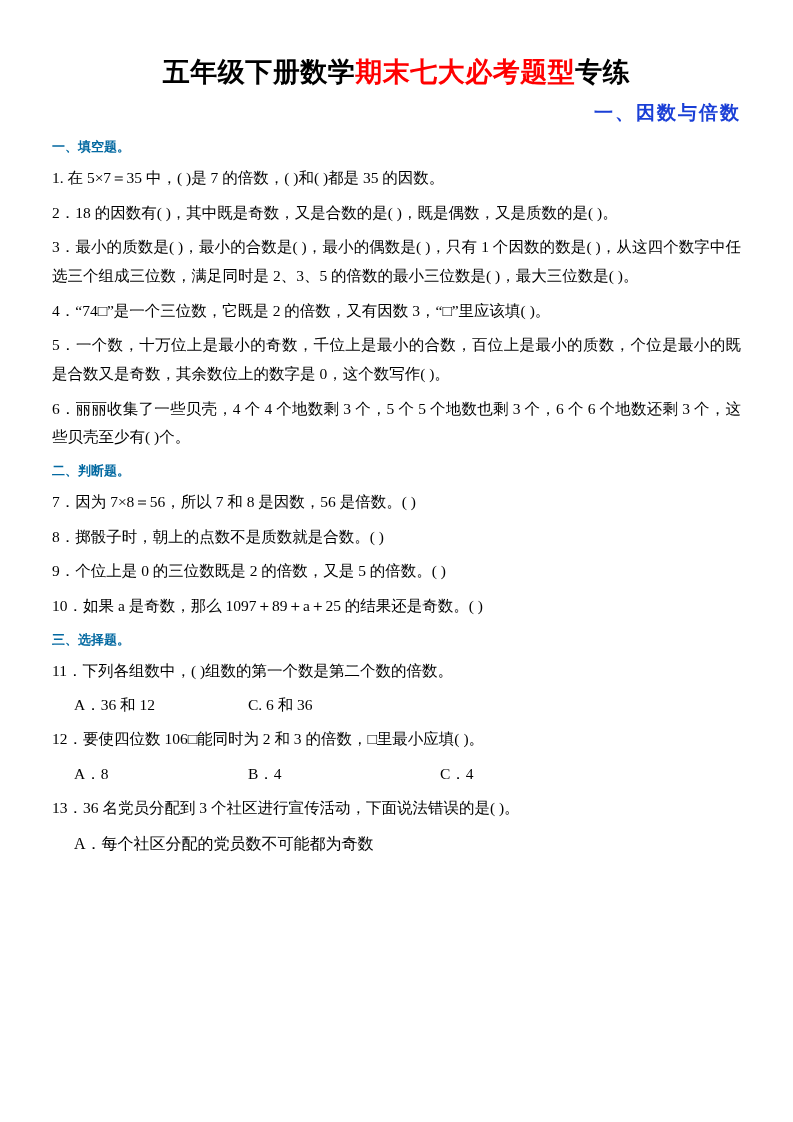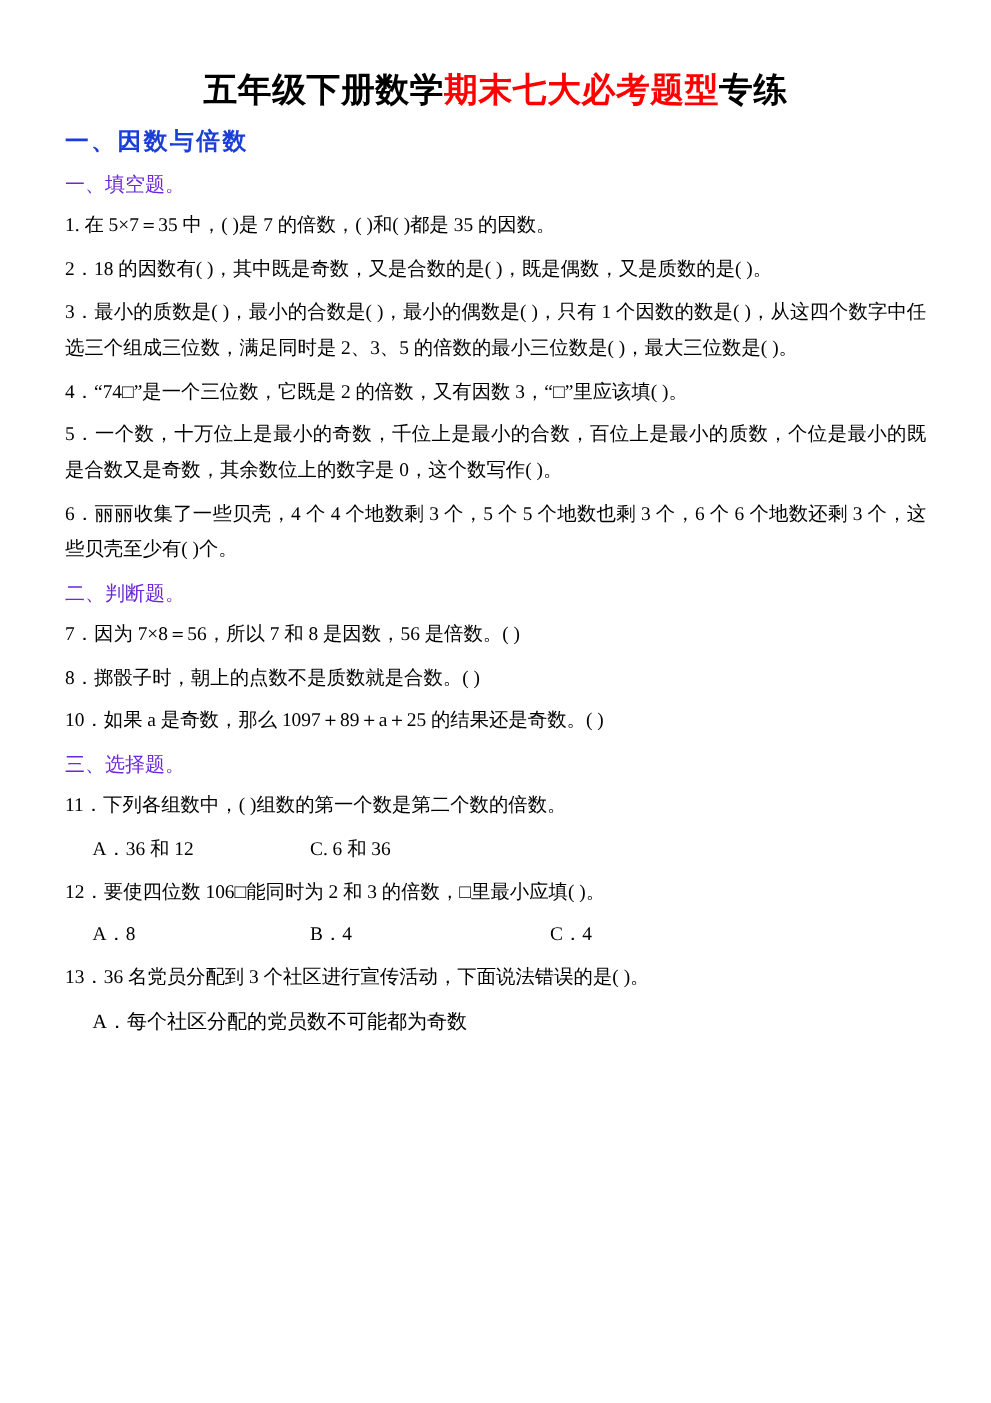--- a/index.html
+++ b/index.html
@@ -25,31 +25,31 @@
     text-align: center;
     font-size: 27px;
     font-weight: bold;
     letter-spacing: 0.5px;
     margin: 10px 0 2px 0;
     white-space: nowrap;
   }
   .main-title .seg-black { color: #000000; }
   .main-title .seg-red { color: #ff0000; }
   .sub-title {
-    text-align: left;
+    text-align: right;
     font-size: 19px;
     font-weight: bold;
     color: #1a3fd6;
     margin: 10px 0 12px 0;
     letter-spacing: 2px;
   }
   .section-head {
-    font-size: 16px;
-    font-weight: normal;
-    color: #6d28d9;
+    font-size: 13px;
+    font-weight: bold;
+    color: #0369a1;
     margin: 10px 0 8px 0;
   }
   .q {
     font-size: 15.5px;
     line-height: 1.85;
     margin: 6px 0 6px 0;
     text-align: justify;
   }
   .choices {
     font-size: 15.5px;
@@ -89,20 +89,21 @@
   <div class="q">2．18 的因数有(             )，其中既是奇数，又是合数的是(             )，既是偶数，又是质数的是(             )。</div>
   <div class="q">3．最小的质数是(              )，最小的合数是(              )，最小的偶数是(              )，只有 1 个因数的数是(              )，从这四个数字中任选三个组成三位数，满足同时是 2、3、5 的倍数的最小三位数是(              )，最大三位数是(            )。</div>
   <div class="q">4．“74□”是一个三位数，它既是 2 的倍数，又有因数 3，“□”里应该填(              )。</div>
   <div class="q">5．一个数，十万位上是最小的奇数，千位上是最小的合数，百位上是最小的质数，个位是最小的既是合数又是奇数，其余数位上的数字是 0，这个数写作(             )。</div>
   <div class="q">6．丽丽收集了一些贝壳，4 个 4 个地数剩 3 个，5 个 5 个地数也剩 3 个，6 个 6 个地数还剩 3 个，这些贝壳至少有(            )个。</div>
 
   <div class="section-head">二、判断题。</div>
 
   <div class="q">7．因为 7×8＝56，所以 7 和 8 是因数，56 是倍数。(             )</div>
   <div class="q">8．掷骰子时，朝上的点数不是质数就是合数。(             )</div>
+  <div class="q">9．个位上是 0 的三位数既是 2 的倍数，又是 5 的倍数。(             )</div>
   <div class="q">10．如果 a 是奇数，那么 1097＋89＋a＋25 的结果还是奇数。(             )</div>
 
   <div class="section-head">三、选择题。</div>
 
   <div class="q">11．下列各组数中，(            )组数的第一个数是第二个数的倍数。</div>
   <div class="choices">
     <span class="opt opt-a">A．36 和 12</span>
     <span class="opt opt-c">C. 6 和 36</span>
   </div>
 

